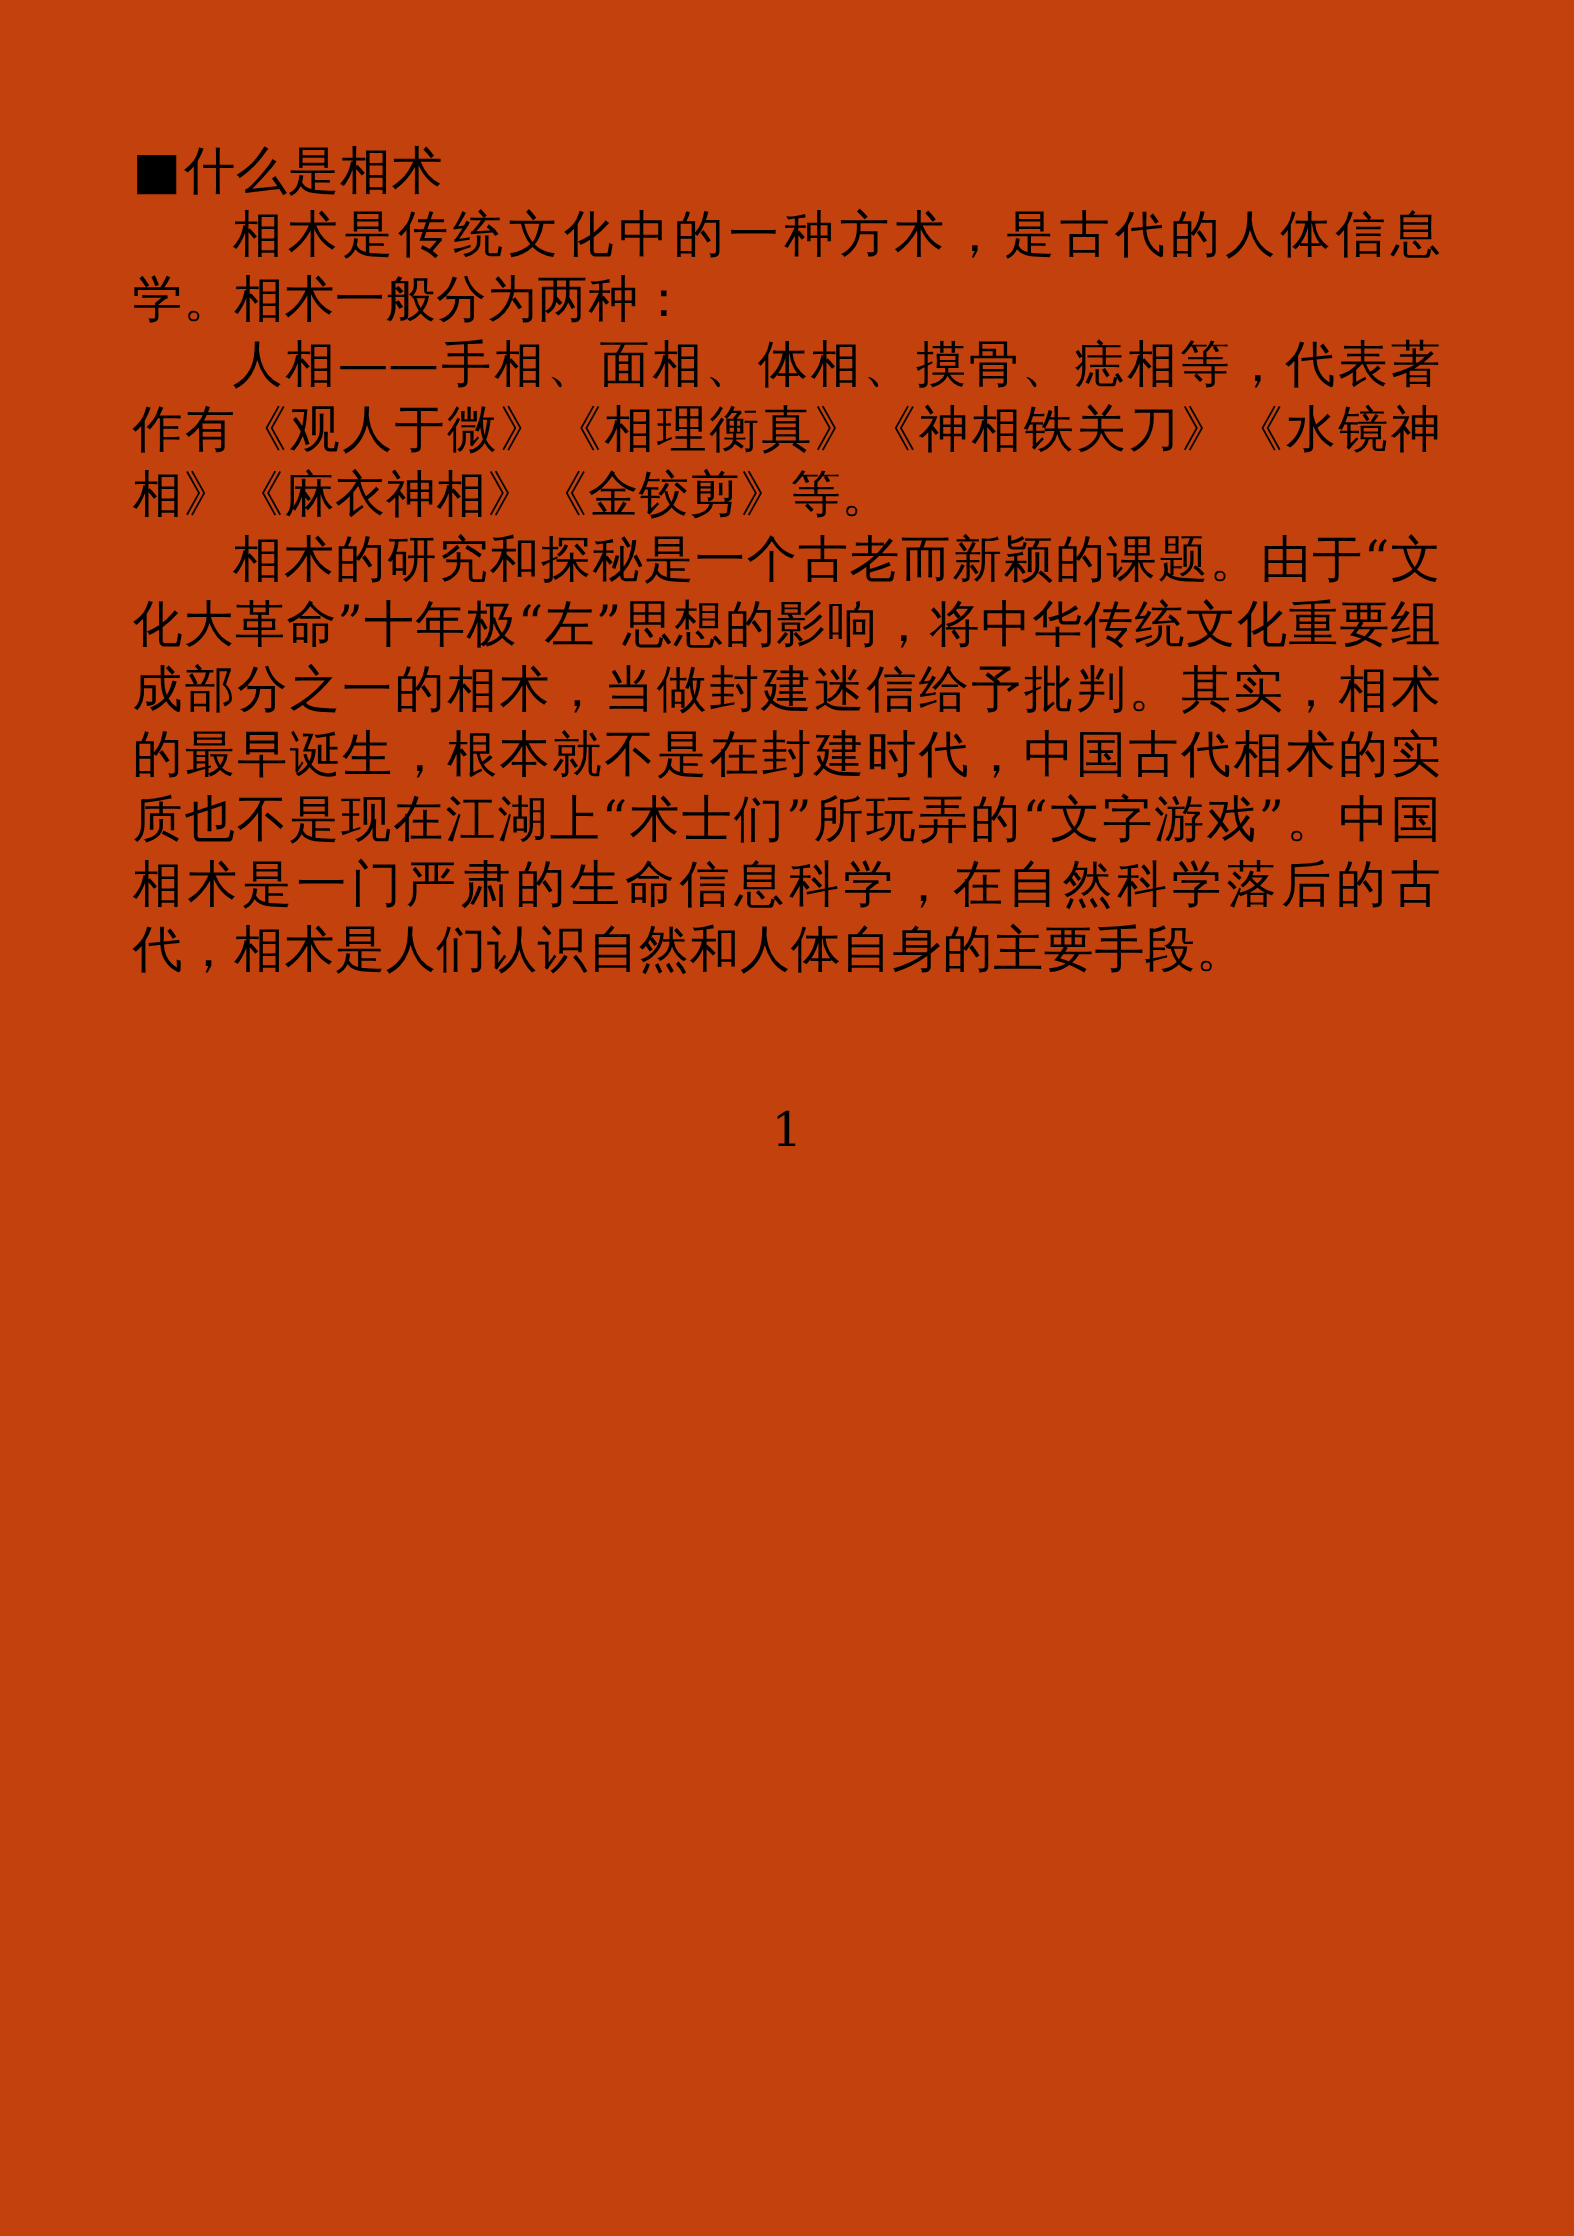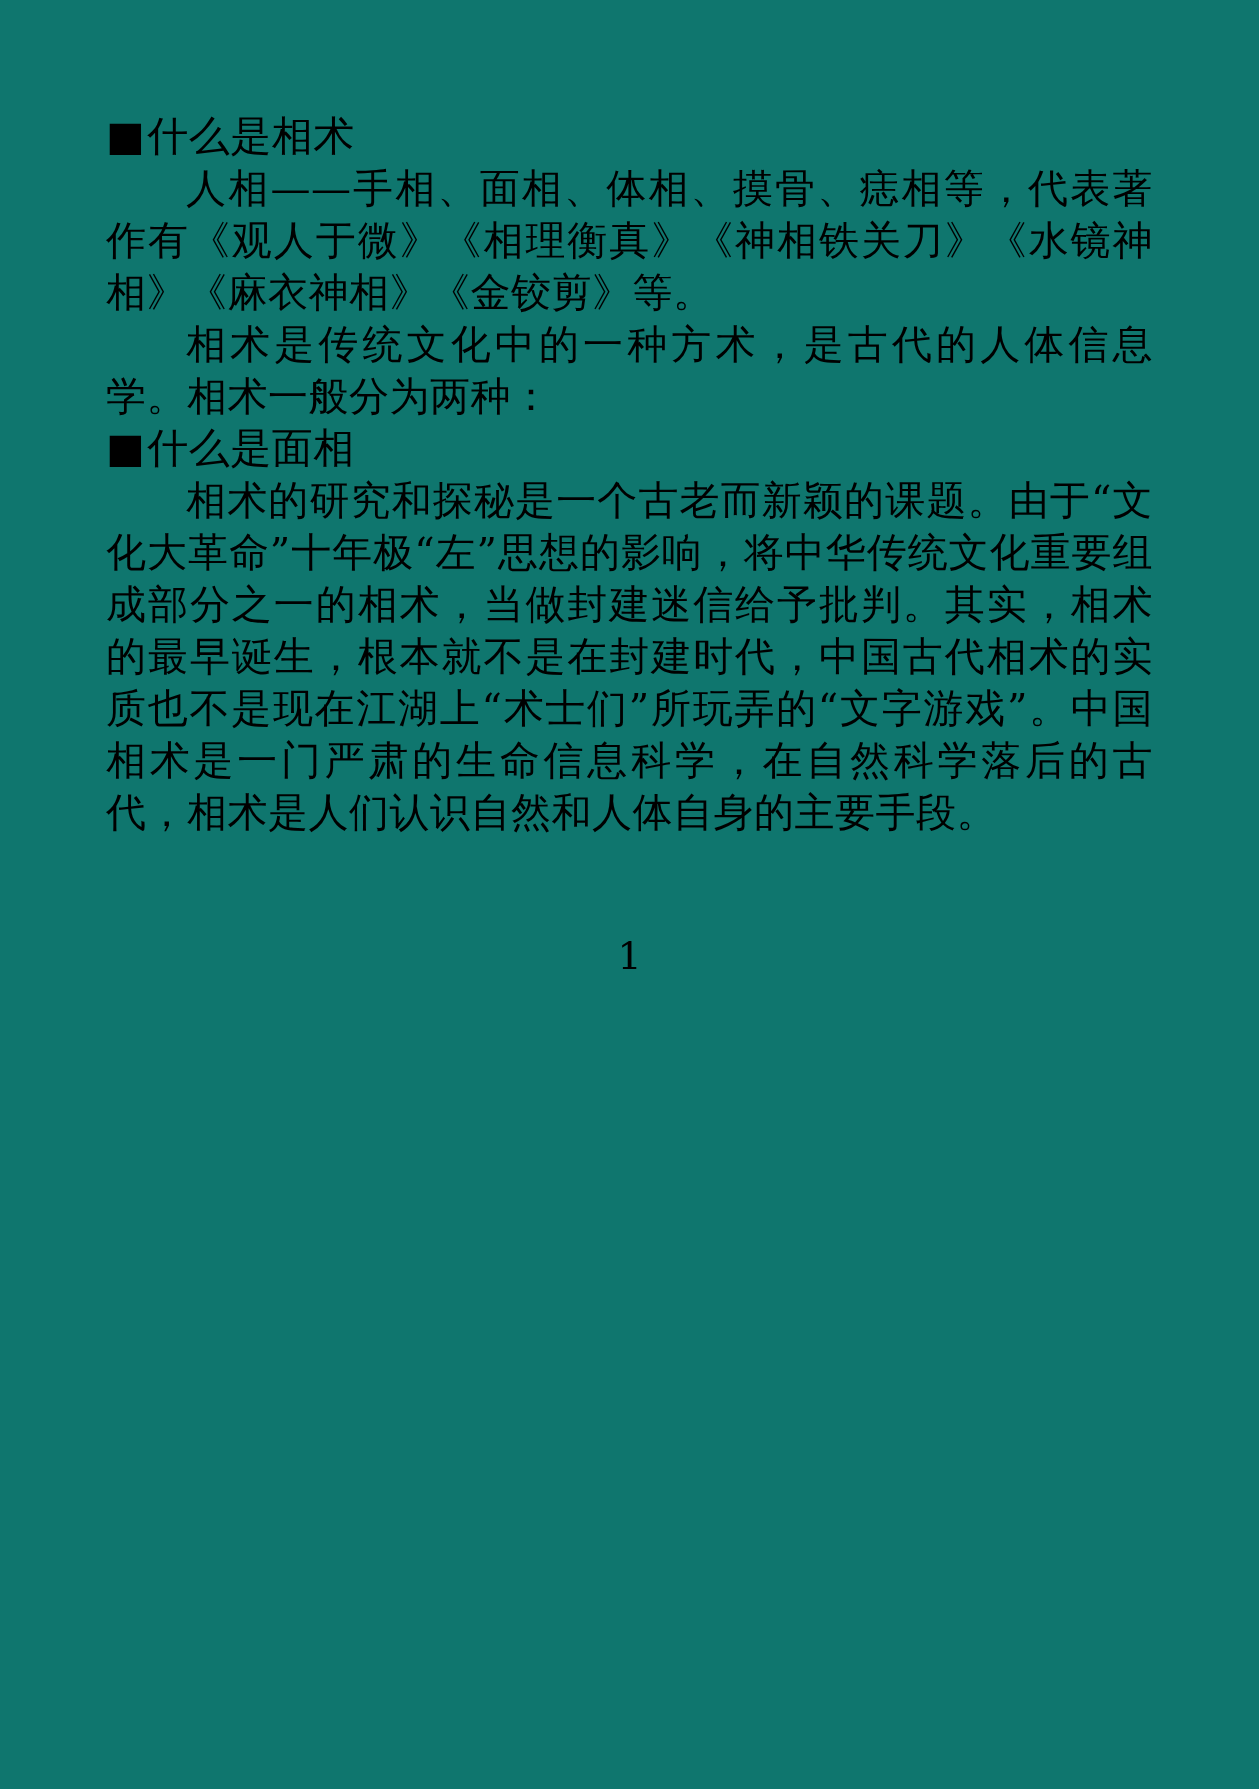--- a/index.html
+++ b/index.html
@@ -7,21 +7,21 @@
   body {
     width: 1259px;
     height: 1789px;
     font-family: "DejaVu Serif", "Liberation Serif", serif;
     color: #000000;
     overflow: hidden;
   }
   .page {
     width: 1259px;
     height: 1789px;
-    background: #0f766e;
+    background: #c2410c;
     padding: 110px 106px 0 106px;
     position: relative;
   }
   .content {
     font-size: 40px;
     line-height: 52px;
     text-align: justify;
     text-justify: inter-ideograph;
     letter-spacing: 0.5px;
   }
@@ -47,24 +47,23 @@
   }
 </style>
 </head>
 <body>
 
 <div class="page">
   <div class="content">
 
     <h2 class="heading"><span class="bullet">■</span><span>什么是相术</span></h2>
 
+    <p>相术是传统文化中的一种方术，是古代的人体信息学。相术一般分为两种：</p>
     <p>人相——手相、面相、体相、摸骨、痣相等，代表著作有《观人于微》《相理衡真》《神相铁关刀》《水镜神相》《麻衣神相》《金铰剪》等。</p>
-    <p>相术是传统文化中的一种方术，是古代的人体信息学。相术一般分为两种：</p>
 
-    <h2 class="heading"><span class="bullet">■</span><span>什么是面相</span></h2>
 
     <p>相术的研究和探秘是一个古老而新颖的课题。由于“文化大革命”十年极“左”思想的影响，将中华传统文化重要组成部分之一的相术，当做封建迷信给予批判。其实，相术的最早诞生，根本就不是在封建时代，中国古代相术的实质也不是现在江湖上“术士们”所玩弄的“文字游戏”。中国相术是一门严肃的生命信息科学，在自然科学落后的古代，相术是人们认识自然和人体自身的主要手段。</p>
 
   </div>
 
   <div class="footer">
     <span>1</span>
   </div>
 </div>
 

